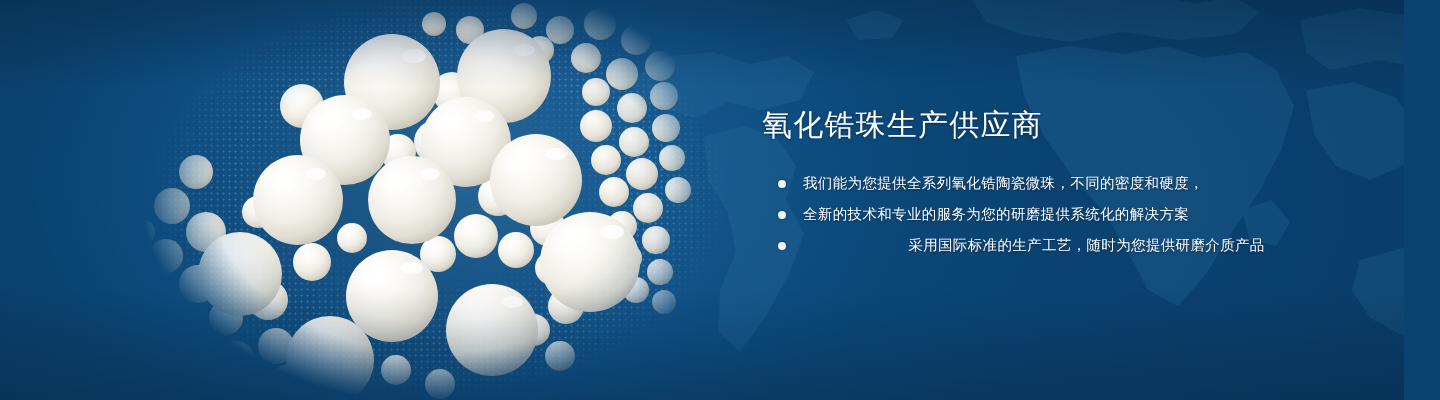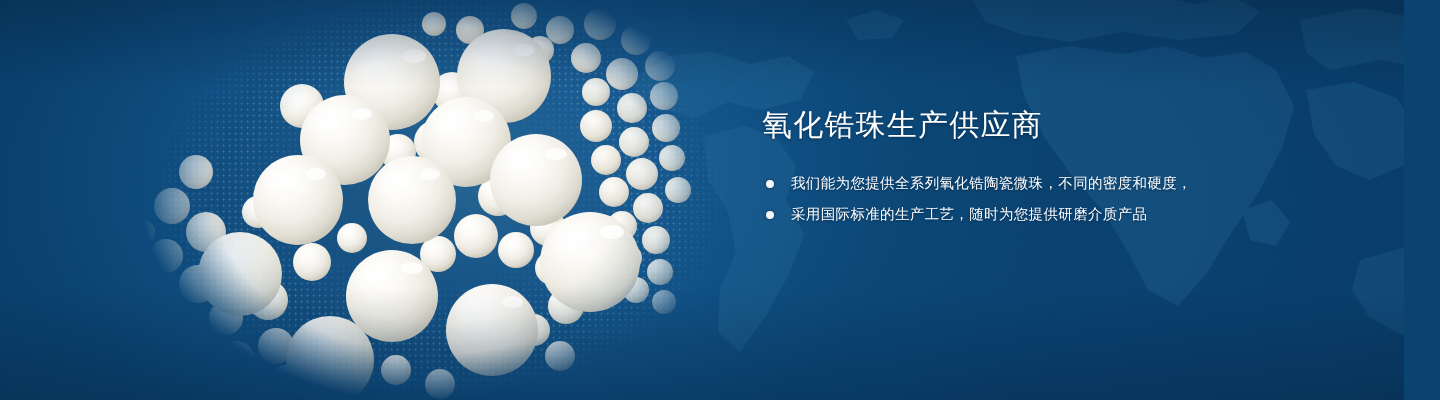--- a/index.html
+++ b/index.html
@@ -102,34 +102,34 @@
     font-size: 30px;
     line-height: 34px;
     font-weight: 400;
     color: #ffffff;
     letter-spacing: 1.2px;
     text-shadow: 0 1px 3px rgba(0,18,40,0.45);
     white-space: nowrap;
   }
   .bullets {
     list-style: none;
-    margin: 0;
+    margin: 12px;
     padding: 0;
   }
   .bullet-row {
     position: relative;
     padding-left: 29px;
     margin-bottom: 8px;
     color: #ffffff;
     font-size: 14.5px;
     line-height: 23px;
     letter-spacing: 0.35px;
     text-shadow: 0 1px 2px rgba(0,18,40,0.5);
   }
-  .bullet-row:last-child { margin-bottom: 0; }
+  .bullet-row:last-child { margin-bottom: 0; text-align: center; }
   .bullet-dot {
     position: absolute;
     left: 4px;
     top: 8px;
     width: 8px;
     height: 8px;
     border-radius: 50%;
     background: #f2f6f9;
     box-shadow: 0 0 3px rgba(0,20,45,0.5);
   }
@@ -327,18 +327,22 @@
   <div class="copy">
     <h1 class="headline">氧化锆珠生产供应商</h1>
 
     <ul class="bullets">
       <li class="bullet-row">
         <span class="bullet-dot"></span>
         <span class="bline">我们能为您提供全系列氧化锆陶瓷微珠，不同的密度和硬度，</span>
       </li>
       <li class="bullet-row">
         <span class="bullet-dot"></span>
+        <span class="bline">全新的技术和专业的服务为您的研磨提供系统化的解决方案</span>
+      </li>
+      <li class="bullet-row">
+        <span class="bullet-dot"></span>
         <span class="bline">采用国际标准的生产工艺，随时为您提供研磨介质产品</span>
       </li>
     </ul>
   </div>
 
 </div>
 
 </body></html>

